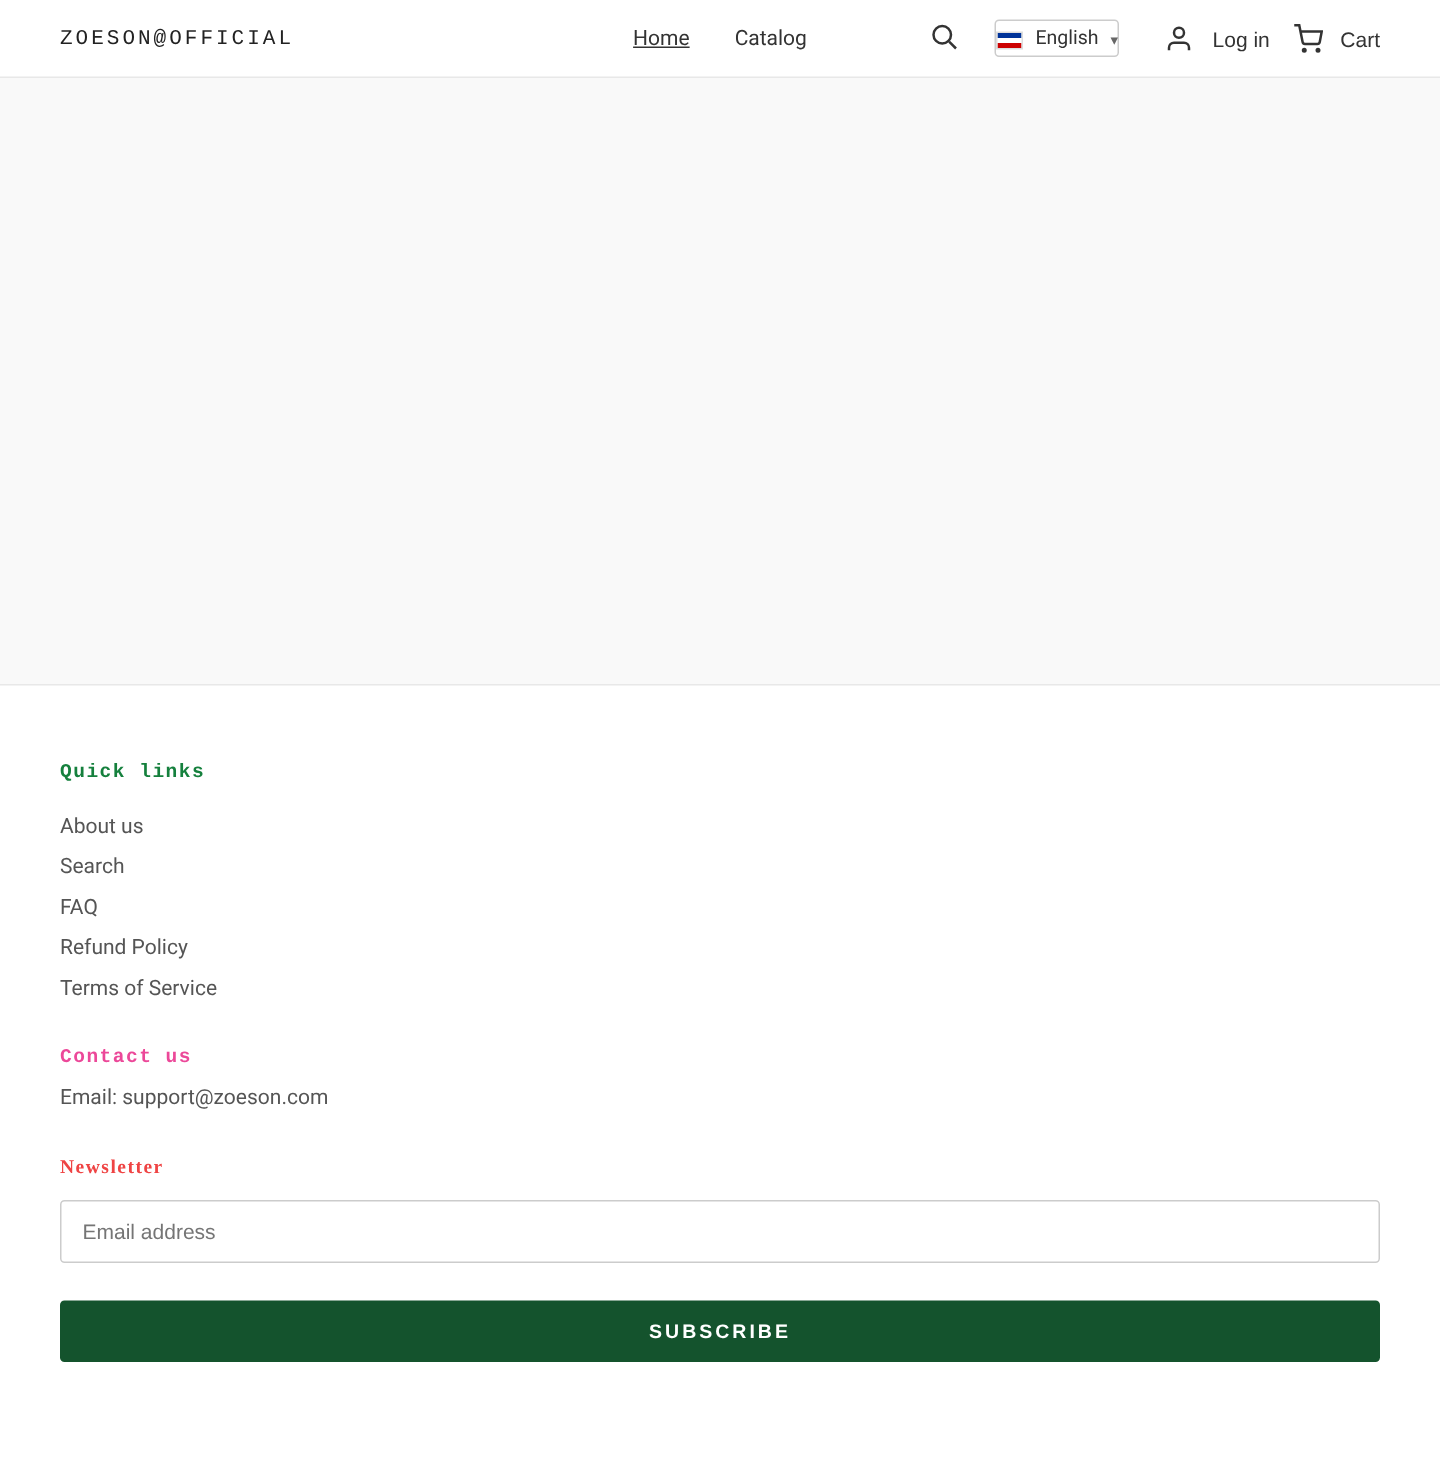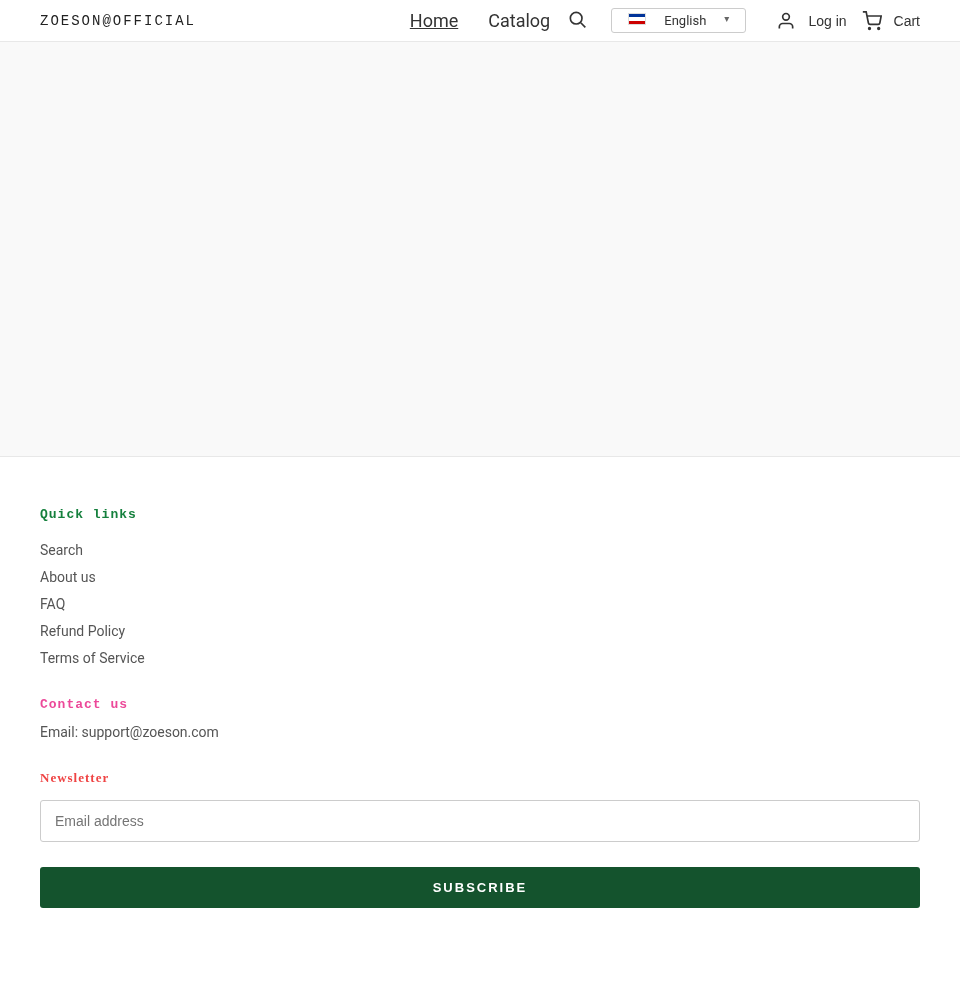--- a/index.html
+++ b/index.html
@@ -16,21 +16,21 @@
       display: flex;
       flex-direction: column;
     }
 
     
     header {
       display: flex;
       align-items: center;
       justify-content: space-between;
       padding: 0 40px;
-      height: 42px;
+      height: 52px;
       border-bottom: 1px solid #e8e8e8;
       position: relative;
     }
 
     .header-logo {
       font-size: 14px;
       font-weight: 500;
       letter-spacing: 2px;
       text-transform: uppercase;
       color: #222;
@@ -41,21 +41,21 @@
       display: flex;
       gap: 30px;
       position: absolute;
       left: 50%;
       transform: translateX(-50%);
     }
 
     .header-nav a {
       text-decoration: none;
       color: #333;
-      font-size: 18px;
+      font-size: 14px;
     }
 
     .header-nav a.active {
       text-decoration: underline;
     }
 
     .header-right {
       display: flex;
       align-items: center;
       gap: 20px;
@@ -64,28 +64,28 @@
     .search-icon-btn {
       background: none;
       border: none;
       cursor: pointer;
       padding: 4px;
       color: #333;
     }
 
     .lang-selector {
       display: flex;
-      align-items: flex-start;
+      align-items: flex-end;
       border: 1px solid #ccc;
       border-radius: 3px;
-      padding: 4px 16px;
+      padding: 4px 0;
       font-size: 13px;
       background: #fff;
       cursor: pointer;
-      gap: 18px;
+      gap: 8px;
       color: #333;
     }
 
     .flag-icon {
       width: 18px;
       height: 12px;
       background: linear-gradient(180deg, #003399 33%, #fff 33%, #fff 66%, #cc0000 66%);
       display: inline-block;
       border: 1px solid #ddd;
     }
@@ -266,24 +266,24 @@
 <main>
   
 </main>
 
 <footer>
   <div class="footer-top">
     <div class="quick-links-title">Quick links</div>
 
     <ul class="quick-links-list">
       <li>
+        <a href="#">About us</a>
+      </li>
+      <li>
         <a href="#">Search</a>
-      </li>
-      <li>
-        <a href="#">About us</a>
       </li>
       <li>
         <a href="#">FAQ</a>
       </li>
       <li>
         <a href="#">Refund Policy</a>
       </li>
       <li>
         <a href="#">Terms of Service</a>
       </li>

